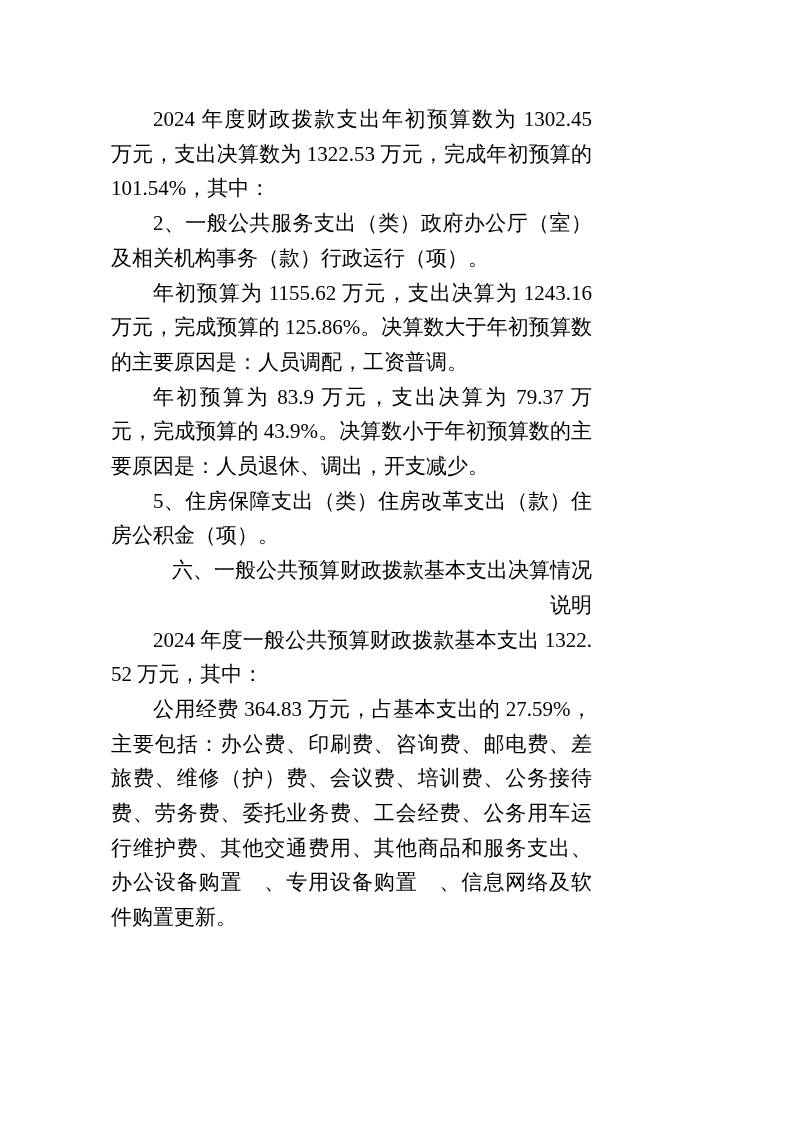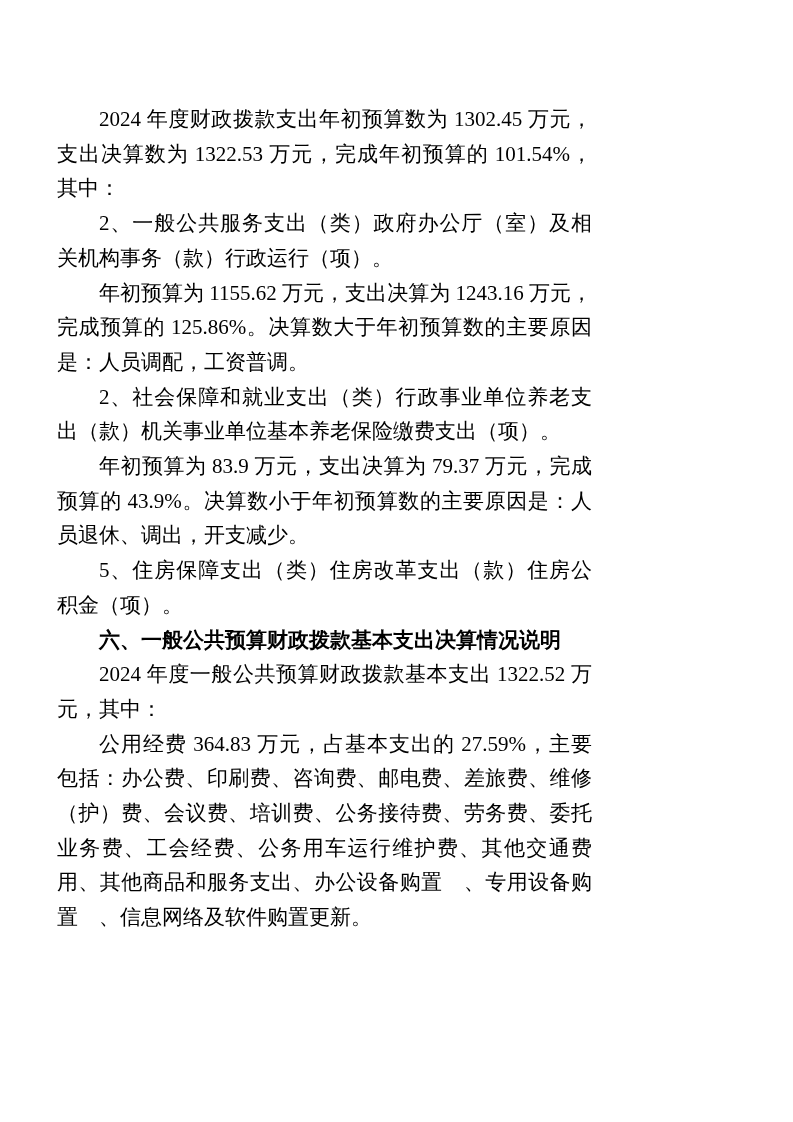--- a/index.html
+++ b/index.html
@@ -10,50 +10,49 @@
   body {
     width: 793px;
     height: 1122px;
     overflow: hidden;
   }
   .page {
     box-sizing: border-box;
     width: 675px;
     height: 1122px;
     background: #ffffff;
-    padding: 102px 83px 40px 57px;
+    padding: 102px 83px 40px 111px;
     color: #000000;
   }
   .para {
     margin: 0;
     font-family: "Liberation Serif", "DejaVu Serif", serif;
     font-size: 21px;
     line-height: 34.7px;
     text-align: justify;
     text-indent: 2em;
     color: #000000;
     word-break: break-all;
   }
   .heading {
     margin: 0;
     font-family: "Liberation Sans", "DejaVu Sans", sans-serif;
-    font-weight: bold;
+    font-weight: normal;
     font-size: 21px;
     line-height: 34.7px;
     text-indent: 2em;
-    text-align: left;
+    text-align: right;
     color: #000000;
   }
 </style>
 </head>
 <body>
 
 <div class="page">
   <p class="para">2024 年度财政拨款支出年初预算数为 1302.45 万元，支出决算数为 1322.53 万元，完成年初预算的 101.54%，其中：</p>
   <p class="para">2、一般公共服务支出（类）政府办公厅（室）及相关机构事务（款）行政运行（项）。</p>
   <p class="para">年初预算为 1155.62 万元，支出决算为 1243.16 万元，完成预算的 125.86%。决算数大于年初预算数的主要原因是：人员调配，工资普调。</p>
-  <p class="para">2、社会保障和就业支出（类）行政事业单位养老支出（款）机关事业单位基本养老保险缴费支出（项）。</p>
   <p class="para">年初预算为 83.9 万元，支出决算为 79.37 万元，完成预算的 43.9%。决算数小于年初预算数的主要原因是：人员退休、调出，开支减少。</p>
   <p class="para">5、住房保障支出（类）住房改革支出（款）住房公积金（项）。</p>
   <h2 class="heading">六、一般公共预算财政拨款基本支出决算情况说明</h2>
   <p class="para">2024 年度一般公共预算财政拨款基本支出 1322.52 万元，其中：</p>
   <p class="para">公用经费 364.83 万元，占基本支出的 27.59%，主要包括：办公费、印刷费、咨询费、邮电费、差旅费、维修（护）费、会议费、培训费、公务接待费、劳务费、委托业务费、工会经费、公务用车运行维护费、其他交通费用、其他商品和服务支出、办公设备购置　、专用设备购置　、信息网络及软件购置更新。</p>
 </div>
 
 </body></html>

